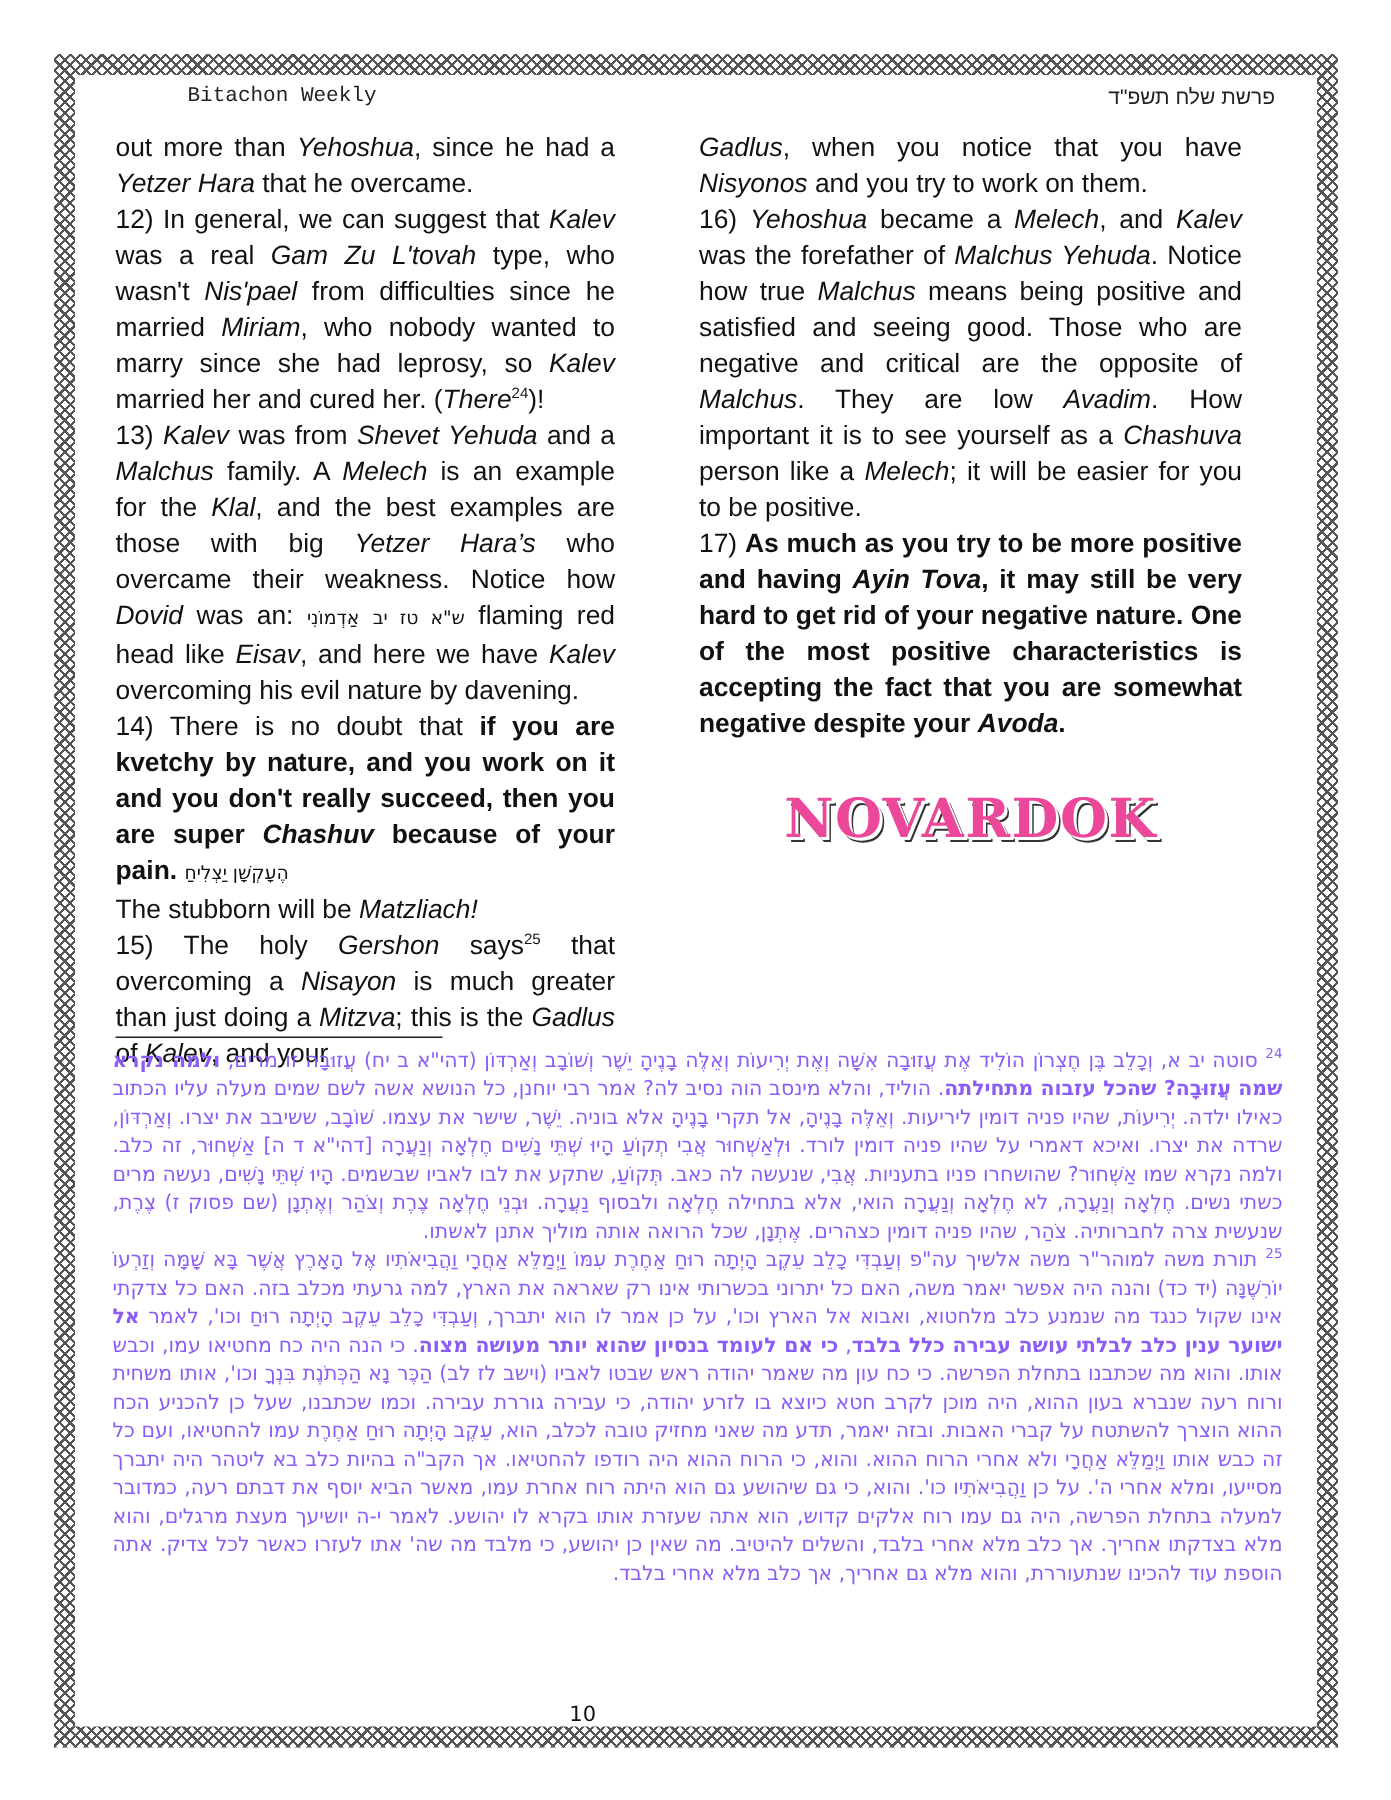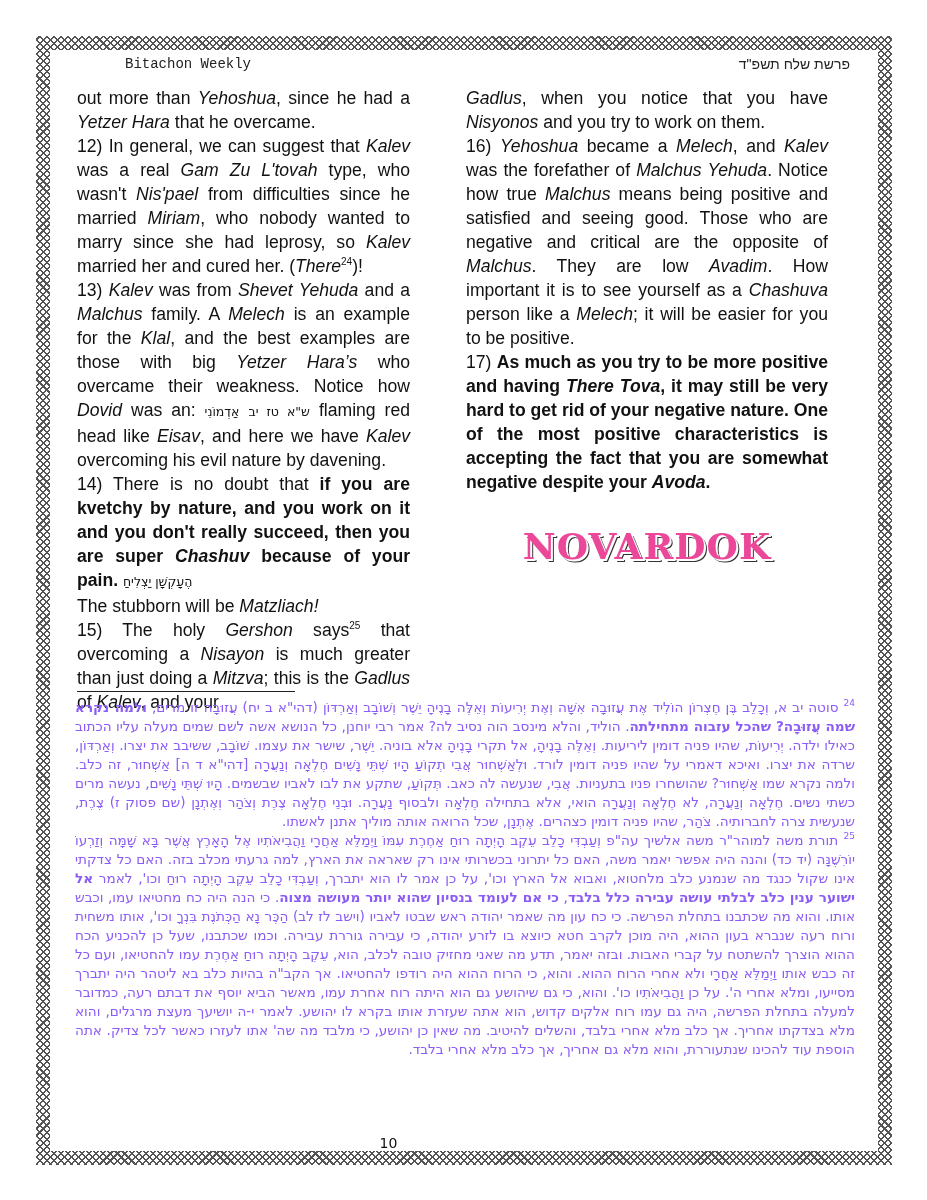--- a/index.html
+++ b/index.html
@@ -44,21 +44,21 @@
   <p><span>out more than </span><i>Yehoshua</i><span>, since he had a </span><i>Yetzer Hara</i><span> that he overcame.</span></p>
   <p><span>12) In general, we can suggest that </span><i>Kalev</i><span> was a real </span><i>Gam Zu L'tovah</i><span> type, who wasn't </span><i>Nis'pael</i><span> from difficulties since he married </span><i>Miriam</i><span>, who nobody wanted to marry since she had leprosy, so </span><i>Kalev</i><span> married her and cured her. (</span><i>There</i><sup>24</sup><span>)!</span></p>
   <p><span>13) </span><i>Kalev</i><span> was from </span><i>Shevet Yehuda</i><span> and a </span><i>Malchus</i><span> family. A </span><i>Melech</i><span> is an example for the </span><i>Klal</i><span>, and the best examples are those with big </span><i>Yetzer Hara’s</i><span> who overcame their weakness. Notice how </span><i>Dovid</i><span> was an: </span><span class="heb">אַדְמוֹנִי</span> <span class="heb">ש"א טז יב</span><span> flaming red head like </span><i>Eisav</i><span>, and here we have </span><i>Kalev</i><span> overcoming his evil nature by davening.</span></p>
   <p><span>14) There is no doubt that </span><b>if you are kvetchy by nature, and you work on it and you don't really succeed, then you are super </b><b><i>Chashuv</i></b><b> because of your pain.</b> <span class="heb">הֶעָקְשָׁן יַצְלִיחַ</span><br><span>The stubborn will be </span><i>Matzliach!</i></p>
   <p><span>15) The holy </span><i>Gershon</i><span> says</span><sup>25</sup><span> that overcoming a </span><i>Nisayon</i><span> is much greater than just doing a </span><i>Mitzva</i><span>; this is the </span><i>Gadlus</i><span> of </span><i>Kalev</i><span>, and your</span></p>
 </div>
 
 <div class="col col-right">
   <p><i>Gadlus</i><span>, when you notice that you have </span><i>Nisyonos</i><span> and you try to work on them.</span></p>
   <p><span>16) </span><i>Yehoshua</i><span> became a </span><i>Melech</i><span>, and </span><i>Kalev</i><span> was the forefather of </span><i>Malchus Yehuda</i><span>. Notice how true </span><i>Malchus</i><span> means being positive and satisfied and seeing good. Those who are negative and critical are the opposite of </span><i>Malchus</i><span>. They are low </span><i>Avadim</i><span>. How important it is to see yourself as a </span><i>Chashuva</i><span> person like a </span><i>Melech</i><span>; it will be easier for you to be positive.</span></p>
-  <p><span>17) </span><b>As much as you try to be more positive and having </b><b><i>There Tova</i></b><b>, it may still be very hard to get rid of your negative nature. One of the most positive characteristics is accepting the fact that you are somewhat negative despite your </b><b><i>Avoda</i></b><b>.</b></p>
+  <p><span>17) </span><b>As much as you try to be more positive and having </b><b><i>Ayin Tova</i></b><b>, it may still be very hard to get rid of your negative nature. One of the most positive characteristics is accepting the fact that you are somewhat negative despite your </b><b><i>Avoda</i></b><b>.</b></p>
   <div class="novardok">NOVARDOK</div>
 </div>
 
 <div class="fn-rule"></div>
 
 <div class="footnotes">
   <p><sup>24</sup><span> סוטה יב א, וְכָלֵב בֶּן חֶצְרוֹן הוֹלִיד אֶת עֲזוּבָה אִשָּׁה וְאֶת יְרִיעוֹת וְאֵלֶּה בָנֶיהָ יֵשֶׁר וְשׁוֹבָב וְאַרְדּוֹן (דהי"א ב יח) עֲזוּבָה זו מרים, </span><b>ולמה נקרא שמה עֲזוּבָה? שהכל עזבוה מתחילתה</b><span>. הוליד, והלא מינסב הוה נסיב לה? אמר רבי יוחנן, כל הנושא אשה לשם שמים מעלה עליו הכתוב כאילו ילדה. יְרִיעוֹת, שהיו פניה דומין ליריעות. וְאֵלֶּה בָנֶיהָ, אל תקרי בָנֶיהָ אלא בוניה. יֵשֶׁר, שישר את עצמו. שׁוֹבָב, ששיבב את יצרו. וְאַרְדּוֹן, שרדה את יצרו. ואיכא דאמרי על שהיו פניה דומין לורד. וּלְאַשְׁחוּר אֲבִי תְקוֹעַ הָיוּ שְׁתֵּי נָשִׁים חֶלְאָה וְנַעֲרָה [דהי"א ד ה] אַשְׁחוּר, זה כלב. ולמה נקרא שמו אַשְׁחוּר? שהושחרו פניו בתעניות. אֲבִי, שנעשה לה כאב. תְּקוֹעַ, שתקע את לבו לאביו שבשמים. הָיוּ שְׁתֵּי נָשִׁים, נעשה מרים כשתי נשים. חֶלְאָה וְנַעֲרָה, לא חֶלְאָה וְנַעֲרָה הואי, אלא בתחילה חֶלְאָה ולבסוף נַעֲרָה. וּבְנֵי חֶלְאָה צֶרֶת וְצֹהַר וְאֶתְנָן (שם פסוק ז) צֶרֶת, שנעשית צרה לחברותיה. צֹהַר, שהיו פניה דומין כצהרים. אֶתְנָן, שכל הרואה אותה מוליך אתנן לאשתו.</span></p>
   <p><sup>25</sup><span> תורת משה למוהר"ר משה אלשיך עה"פ וְעַבְדִּי כָלֵב עֵקֶב הָיְתָה רוּחַ אַחֶרֶת עִמּוֹ וַיְמַלֵּא אַחֲרָי וַהֲבִיאֹתִיו אֶל הָאָרֶץ אֲשֶׁר בָּא שָׁמָּה וְזַרְעוֹ יוֹרִשֶׁנָּה (יד כד) והנה היה אפשר יאמר משה, האם כל יתרוני בכשרותי אינו רק שאראה את הארץ, למה גרעתי מכלב בזה. האם כל צדקתי אינו שקול כנגד מה שנמנע כלב מלחטוא, ואבוא אל הארץ וכו', על כן אמר לו הוא יתברך, וְעַבְדִּי כָלֵב עֵקֶב הָיְתָה רוּחַ וכו', לאמר </span><b>אל ישוער ענין כלב לבלתי עושה עבירה כלל בלבד</b><span>, </span><b>כי אם לעומד בנסיון שהוא יותר מעושה מצוה</b><span>. כי הנה היה כח מחטיאו עמו, וכבש אותו. והוא מה שכתבנו בתחלת הפרשה. כי כח עון מה שאמר יהודה ראש שבטו לאביו (וישב לז לב) הַכֶּר נָא הַכְּתֹנֶת בִּנְךָ וכו', אותו משחית ורוח רעה שנברא בעון ההוא, היה מוכן לקרב חטא כיוצא בו לזרע יהודה, כי עבירה גוררת עבירה. וכמו שכתבנו, שעל כן להכניע הכח ההוא הוצרך להשתטח על קברי האבות. ובזה יאמר, תדע מה שאני מחזיק טובה לכלב, הוא, עֵקֶב הָיְתָה רוּחַ אַחֶרֶת עמו להחטיאו, ועם כל זה כבש אותו וַיְמַלֵּא אַחֲרָי ולא אחרי הרוח ההוא. והוא, כי הרוח ההוא היה רודפו להחטיאו. אך הקב"ה בהיות כלב בא ליטהר היה יתברך מסייעו, ומלא אחרי ה'. על כן וַהֲבִיאֹתִיו כו'. והוא, כי גם שיהושע גם הוא היתה רוח אחרת עמו, מאשר הביא יוסף את דבתם רעה, כמדובר למעלה בתחלת הפרשה, היה גם עמו רוח אלקים קדוש, הוא אתה שעזרת אותו בקרא לו יהושע. לאמר י-ה יושיעך מעצת מרגלים, והוא מלא בצדקתו אחריך. אך כלב מלא אחרי בלבד, והשלים להיטיב. מה שאין כן יהושע, כי מלבד מה שה' אתו לעזרו כאשר לכל צדיק. אתה הוספת עוד להכינו שנתעוררת, והוא מלא גם אחריך, אך כלב מלא אחרי בלבד.</span></p>
 </div>
 

